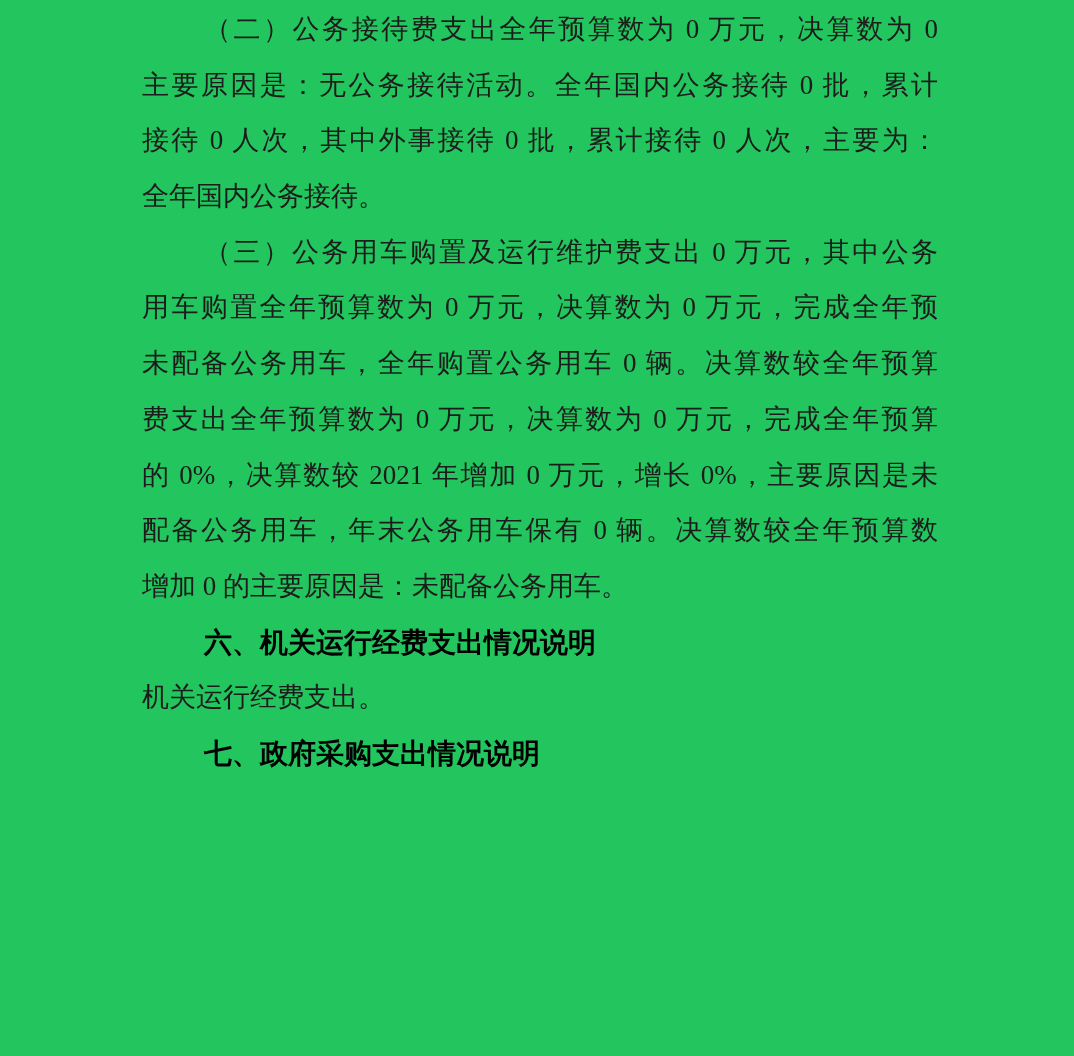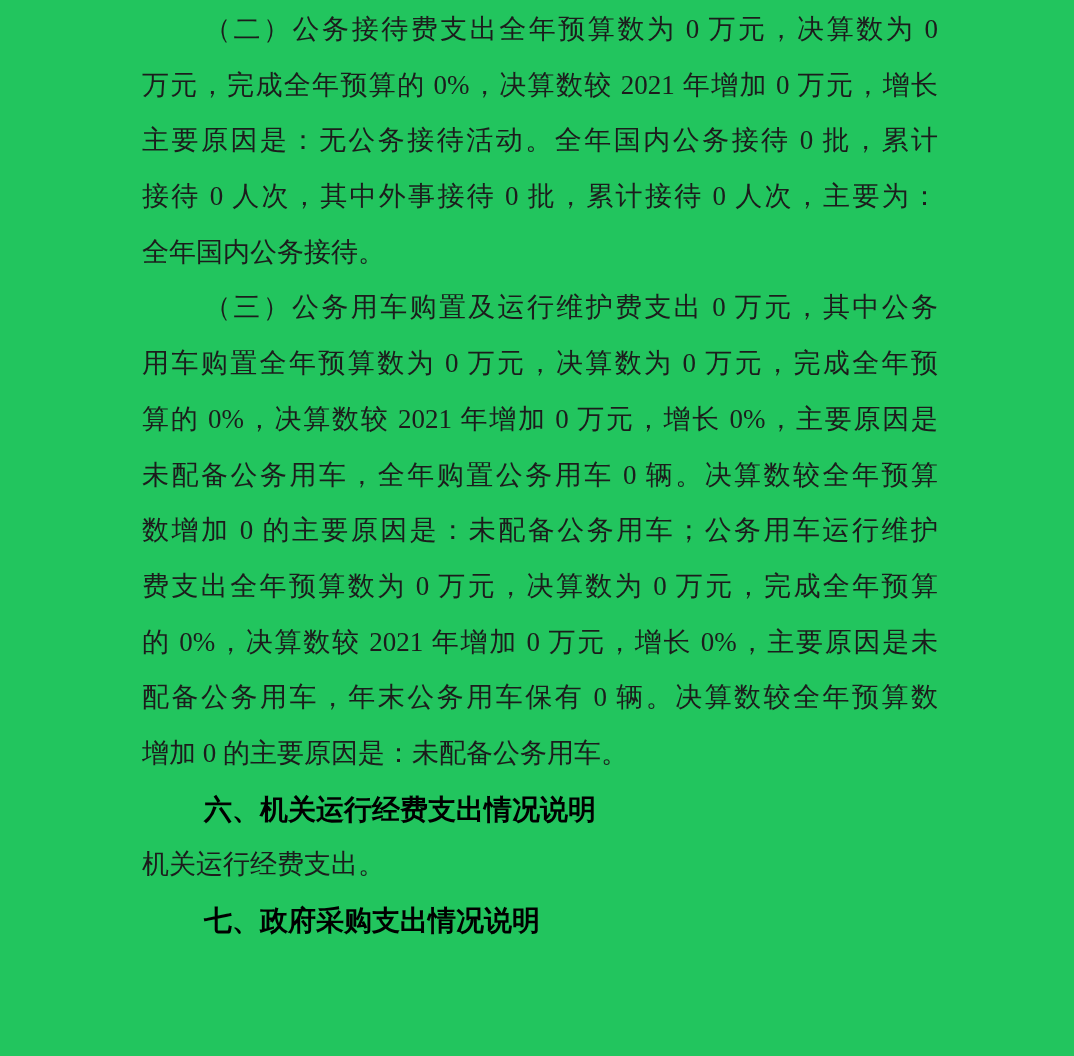--- a/index.html
+++ b/index.html
@@ -45,31 +45,28 @@
     color: #000000;
   }
 </style>
 </head>
 <body>
 
 <div class="page">
   <div class="doc" id="doc">
       <div class="block">
         <div class="line indent fill">（二）公务接待费支出全年预算数为 0 万元，决算数为 0</div>
-        <div class="line fill">万元，完成全年预算的 0%，决算数较 2021 年增加 0 万元，增长</div>
         <div class="line fill">主要原因是：无公务接待活动。全年国内公务接待 0 批，累计</div>
         <div class="line fill">接待 0 人次，其中外事接待 0 批，累计接待 0 人次，主要为：</div>
         <div class="line">全年国内公务接待。</div>
       </div>
       <div class="block">
         <div class="line indent fill">（三）公务用车购置及运行维护费支出 0 万元，其中公务</div>
         <div class="line fill">用车购置全年预算数为 0 万元，决算数为 0 万元，完成全年预</div>
-        <div class="line fill">算的 0%，决算数较 2021 年增加 0 万元，增长 0%，主要原因是</div>
         <div class="line fill">未配备公务用车，全年购置公务用车 0 辆。决算数较全年预算</div>
-        <div class="line fill">数增加 0 的主要原因是：未配备公务用车；公务用车运行维护</div>
         <div class="line fill">费支出全年预算数为 0 万元，决算数为 0 万元，完成全年预算</div>
         <div class="line fill">的 0%，决算数较 2021 年增加 0 万元，增长 0%，主要原因是未</div>
         <div class="line fill">配备公务用车，年末公务用车保有 0 辆。决算数较全年预算数</div>
         <div class="line">增加 0 的主要原因是：未配备公务用车。</div>
       </div>
       <div class="block">
         <div class="line heading indent">六、机关运行经费支出情况说明</div>
       </div>
       <div class="block">
         <div class="line">机关运行经费支出。</div>

